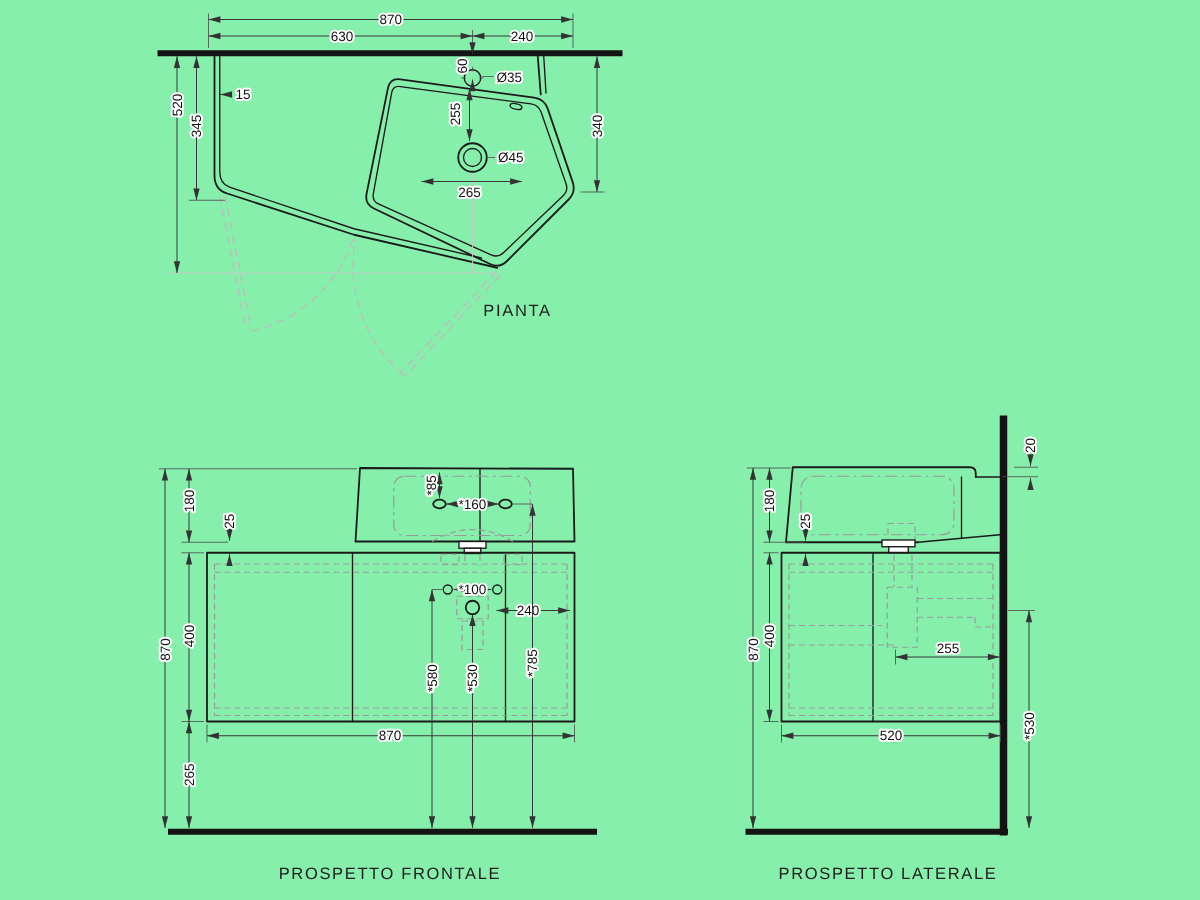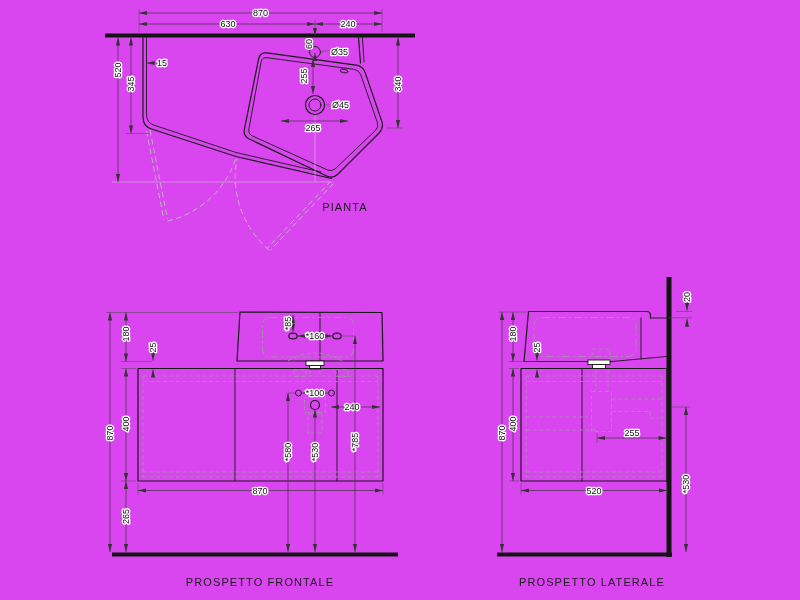--- a/index.html
+++ b/index.html
@@ -1,16 +1,16 @@
 <!DOCTYPE html>
 <html><head>
 <meta charset="utf-8">
 <style>
   html,body{margin:0;padding:0;background:#fff;}
-  #stage{width:800px;height:600px;position:relative;background:#d946ef;font-family:"Liberation Sans",sans-serif;text-align:center;}
+  #stage{width:800px;height:600px;position:relative;background:#86efac;font-family:"Liberation Sans",sans-serif;text-align:center;}
   svg{display:block;}
   .thk{fill:#141414;stroke:none;}
   .ol{fill:none;stroke:#1a1a1a;stroke-width:1.2;stroke-linejoin:round;stroke-linecap:round;}
   .ol2{fill:none;stroke:#1a1a1a;stroke-width:0.9;stroke-linejoin:round;stroke-linecap:round;}
   .olw{fill:#fff;stroke:#1a1a1a;stroke-width:0.9;}
   .dim{stroke:#333;stroke-width:0.65;fill:none;}
   .ext{stroke:#4d4d4d;stroke-width:0.55;fill:none;}
   .lt{stroke:#c9c9c9;stroke-width:0.6;fill:none;}
   .hid{stroke:#9a9a9a;stroke-width:0.8;fill:none;stroke-dasharray:4 2.6;}
   .dd{stroke:#9a9a9a;stroke-width:0.8;fill:none;stroke-dasharray:8 3 2 3;}

